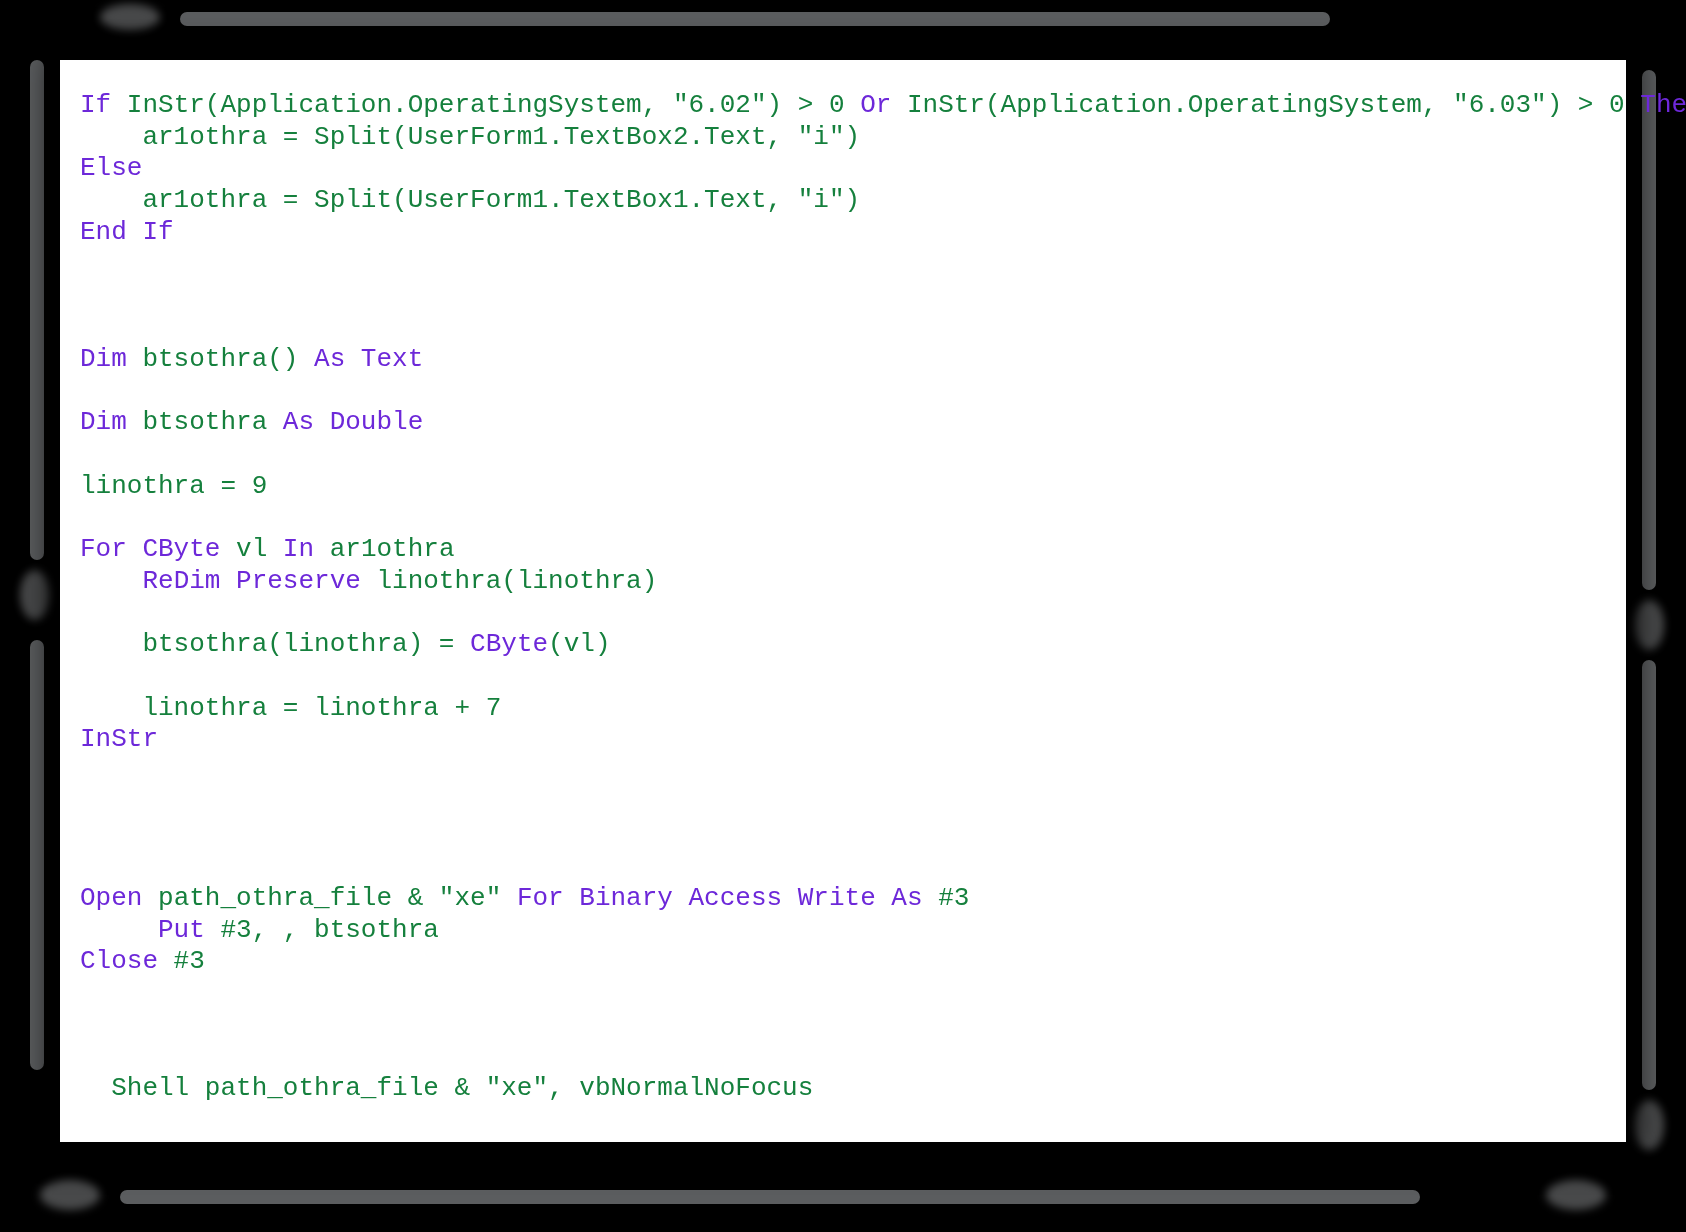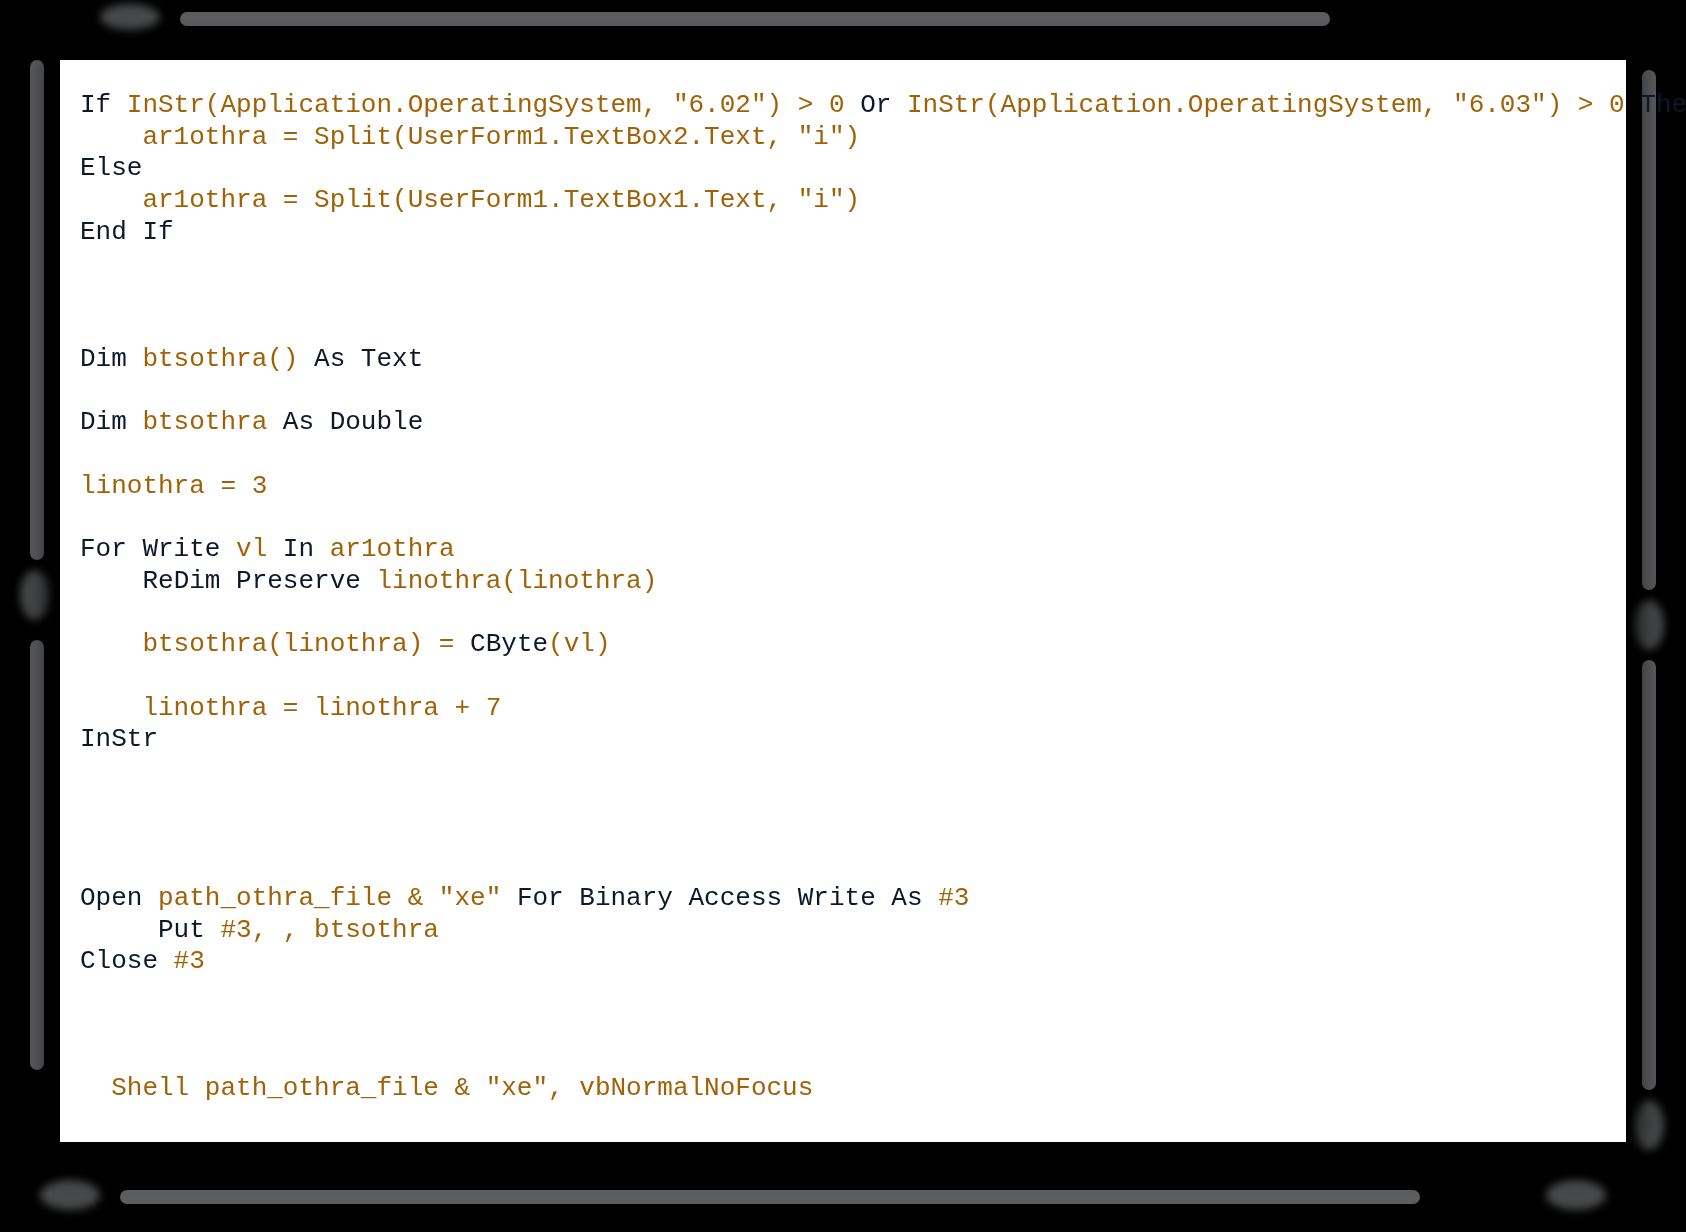--- a/index.html
+++ b/index.html
@@ -56,22 +56,22 @@
     background: #ffffff;
   }
   .code {
     font-family: "Consolas", "Menlo", "Courier New", monospace;
     font-size: 26px;
     line-height: 1.22;
     white-space: pre;
     color: #000;
     padding: 30px 20px 20px 20px;
   }
-  .kw { color: #0f172a; } 
-  .txt { color: #a16207; }
+  .kw { color: #6d28d9; } 
+  .txt { color: #15803d; }
 </style>
 </head>
 <body>
 
 <div class="stage">
 
   <div class="bar h1"></div>
   <div class="bar h2"></div>
   <div class="bar v1"></div>
   <div class="bar v2"></div>
@@ -91,23 +91,23 @@
 <span class="kw">Else</span>
 <span class="txt">    ar1othra = Split(UserForm1.TextBox1.Text, "i")</span>
 <span class="kw">End If</span>
 <span></span>
 <span></span>
 <span></span>
 <span class="kw">Dim</span><span class="txt"> btsothra() </span><span class="kw">As Text</span>
 <span></span>
 <span class="kw">Dim</span><span class="txt"> btsothra </span><span class="kw">As Double</span>
 <span></span>
-<span class="txt">linothra = 3</span>
+<span class="txt">linothra = 9</span>
 <span></span>
-<span class="kw">For Write</span><span class="txt"> vl </span><span class="kw">In</span><span class="txt"> ar1othra</span>
+<span class="kw">For CByte</span><span class="txt"> vl </span><span class="kw">In</span><span class="txt"> ar1othra</span>
 <span class="txt">    </span><span class="kw">ReDim Preserve</span><span class="txt"> linothra(linothra)</span>
 <span></span>
 <span class="txt">    btsothra(linothra) = </span><span class="kw">CByte</span><span class="txt">(vl)</span>
 <span></span>
 <span class="txt">    linothra = linothra + 7</span>
 <span class="kw">InStr</span>
 <span></span>
 <span></span>
 <span></span>
 <span></span>

